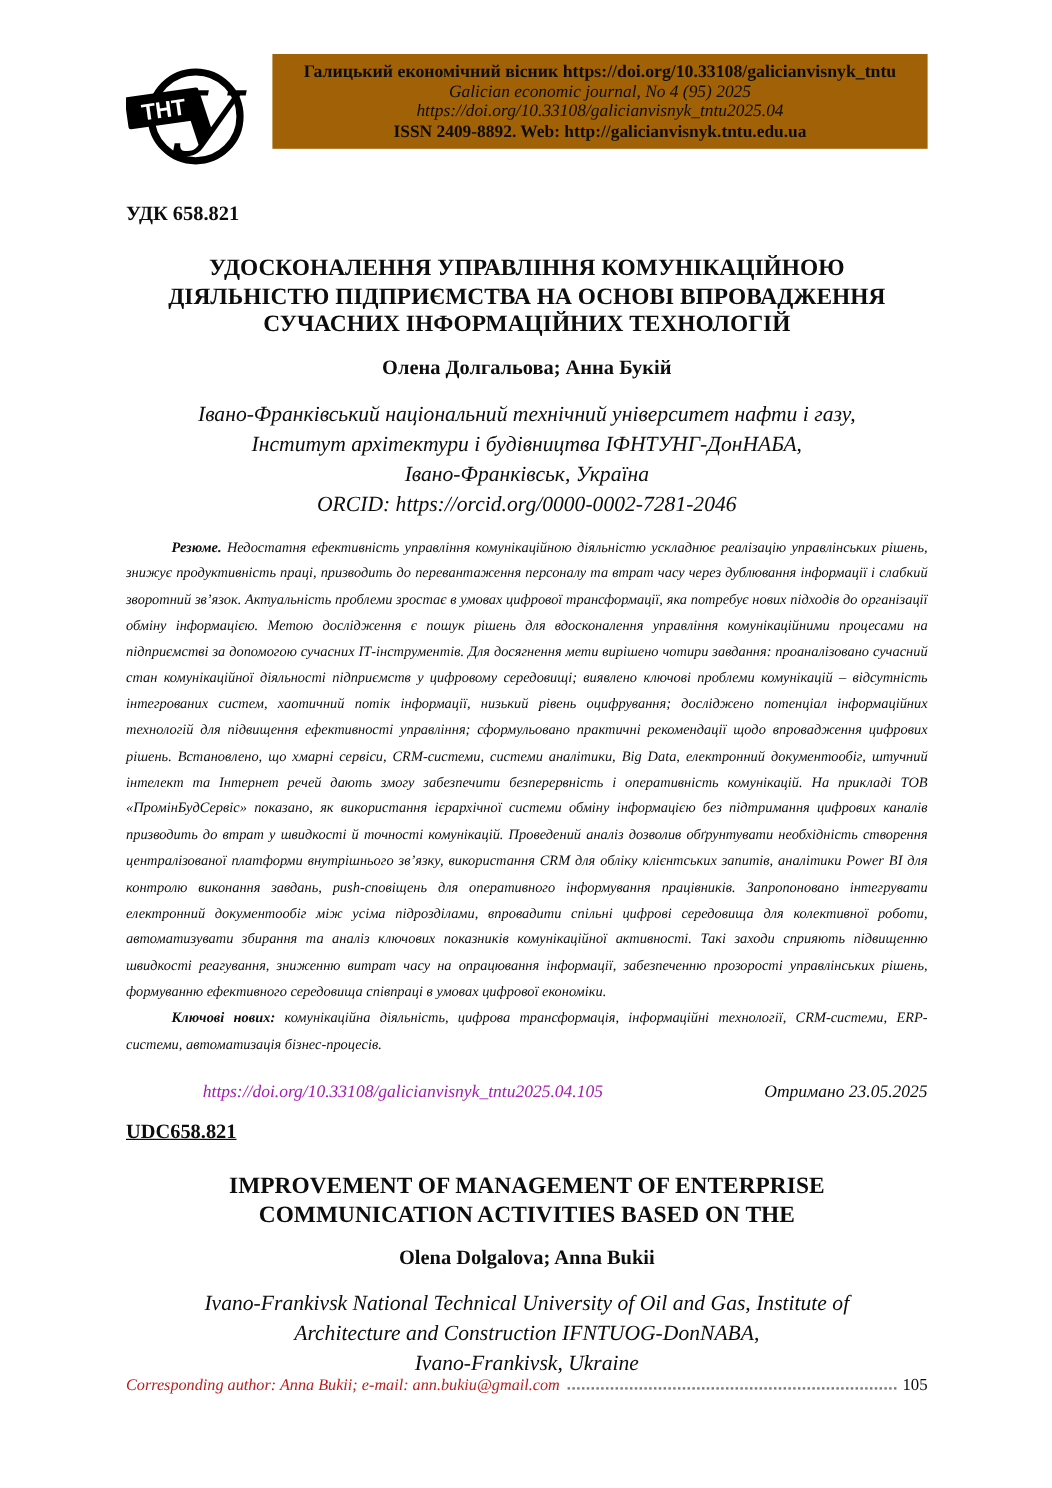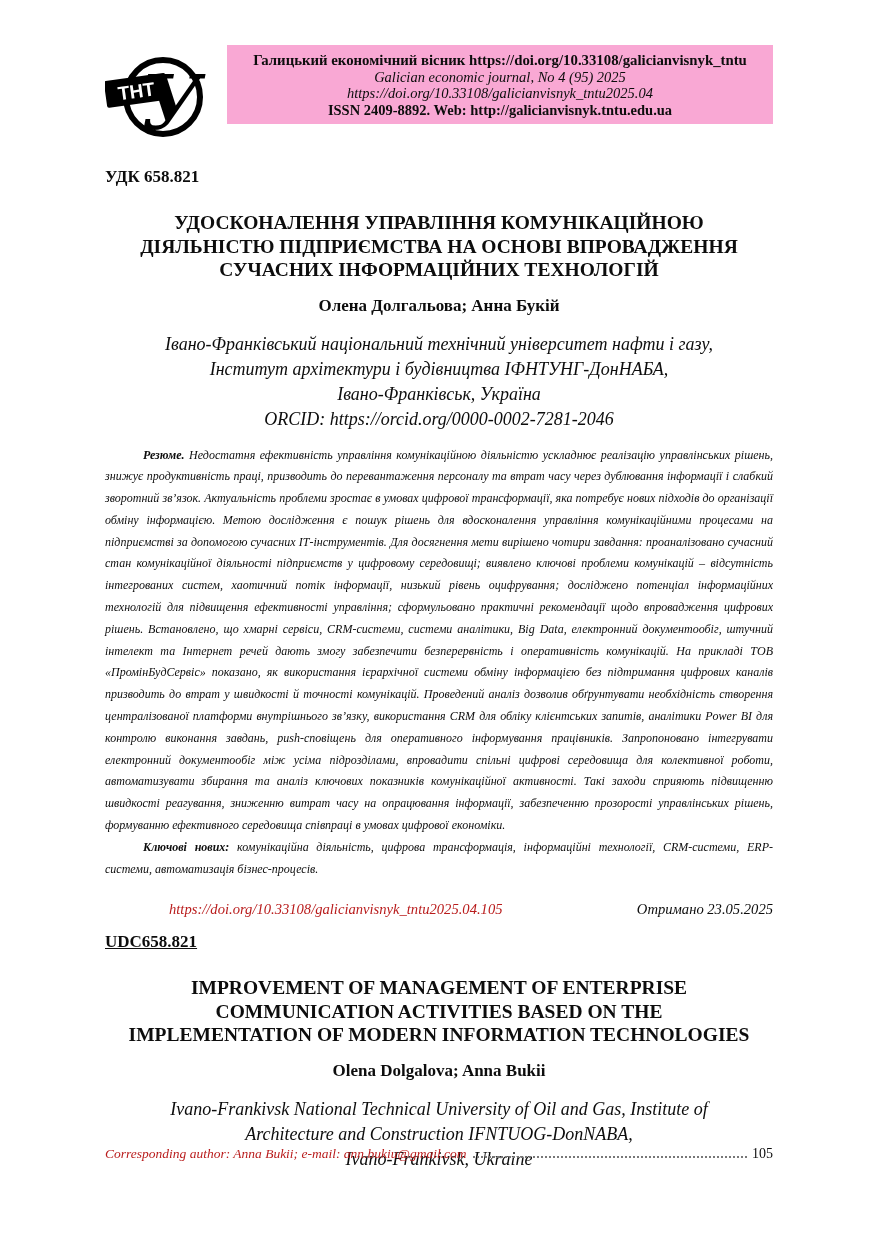--- a/index.html
+++ b/index.html
@@ -72,21 +72,21 @@
     <div class="logo-wrap">
       <svg width="112" height="92" viewBox="0 0 112 92">
         <circle cx="58" cy="50" r="37" fill="none" stroke="#000" stroke-width="6"></circle>
         <text x="36" y="82" font-family="DejaVu Serif, serif" font-size="74" font-weight="bold" font-style="italic" fill="#000">У</text>
         <g transform="rotate(-8 30 42)">
           <rect x="0" y="30" width="62" height="27" fill="#000" rx="2"></rect>
           <text x="31" y="51" text-anchor="middle" font-family="Liberation Sans, sans-serif" font-size="19" font-weight="bold" fill="#fff">ТНТ</text>
         </g>
       </svg>
     </div>
-    <div class="band" style="background: #f9a8d4;">
+    <div class="band" style="background: #a16207;">
       <div class="b1">Галицький економічний вісник https://doi.org/10.33108/galicianvisnyk_tntu</div>
       <div class="b2">Galician economic journal, No 4 (95) 2025</div>
       <div class="b3">https://doi.org/10.33108/galicianvisnyk_tntu2025.04</div>
       <div class="b4"><span class="issn">ISSN 2409-8892. Web: </span><span class="weburl">http://galicianvisnyk.tntu.edu.ua</span></div>
     </div>
   </div>
 
   <div class="udc">УДК 658.821</div>
 
   <div class="title">
@@ -103,30 +103,29 @@
     <div>Івано-Франківськ, Україна</div>
     <div>ORCID: https://orcid.org/0000-0002-7281-2046</div>
   </div>
 
   <div class="abstract">
     <div class="para"><span class="lead">Резюме.</span><span> Недостатня ефективність управління комунікаційною діяльністю ускладнює реалізацію управлінських рішень, знижує продуктивність праці, призводить до перевантаження персоналу та втрат часу через дублювання інформації і слабкий зворотний зв’язок. Актуальність проблеми зростає в умовах цифрової трансформації, яка потребує нових підходів до організації обміну інформацією. Метою дослідження є пошук рішень для вдосконалення управління комунікаційними процесами на підприємстві за допомогою сучасних ІТ-інструментів. Для досягнення мети вирішено чотири завдання: проаналізовано сучасний стан комунікаційної діяльності підприємств у цифровому середовищі; виявлено ключові проблеми комунікацій – відсутність інтегрованих систем, хаотичний потік інформації, низький рівень оцифрування; досліджено потенціал інформаційних технологій для підвищення ефективності управління; сформульовано практичні рекомендації щодо впровадження цифрових рішень. Встановлено, що хмарні сервіси, CRM-системи, системи аналітики, Big Data, електронний документообіг, штучний інтелект та Інтернет речей дають змогу забезпечити безперервність і оперативність комунікацій. На прикладі ТОВ «ПромінБудСервіс» показано, як використання ієрархічної системи обміну інформацією без підтримання цифрових каналів призводить до втрат у швидкості й точності комунікацій. Проведений аналіз дозволив обґрунтувати необхідність створення централізованої платформи внутрішнього зв’язку, використання CRM для обліку клієнтських запитів, аналітики Power BI для контролю виконання завдань, push-сповіщень для оперативного інформування працівників. Запропоновано інтегрувати електронний документообіг між усіма підрозділами, впровадити спільні цифрові середовища для колективної роботи, автоматизувати збирання та аналіз ключових показників комунікаційної активності. Такі заходи сприяють підвищенню швидкості реагування, зниженню витрат часу на опрацювання інформації, забезпеченню прозорості управлінських рішень, формуванню ефективного середовища співпраці в умовах цифрової економіки.</span></div>
     <div class="para"><span class="lead">Ключові нових:</span><span> комунікаційна діяльність, цифрова трансформація, інформаційні технології, CRM-системи, ERP-системи, автоматизація бізнес-процесів.</span></div>
   </div>
 
   <div class="doi-row">
-    <span class="doi-link" style="color: #b91c1c;">https://doi.org/10.33108/galicianvisnyk_tntu2025.04.105</span>
+    <span class="doi-link" style="color: #a21caf;">https://doi.org/10.33108/galicianvisnyk_tntu2025.04.105</span>
     <span class="received">Отримано 23.05.2025</span>
   </div>
 
   <div class="udc" style="margin-top:14px;text-decoration:underline;">UDC658.821</div>
 
   <div class="title">
     <div>IMPROVEMENT OF MANAGEMENT OF ENTERPRISE</div>
     <div>COMMUNICATION ACTIVITIES BASED ON THE</div>
-    <div>IMPLEMENTATION OF MODERN INFORMATION TECHNOLOGIES</div>
   </div>
 
   <div class="authors">Olena Dolgalova; Anna Bukii</div>
 
   <div class="affiliation">
     <div>Ivano-Frankivsk National Technical University of Oil and Gas, Institute of</div>
     <div>Architecture and Construction IFNTUOG-DonNABA,</div>
     <div>Ivano-Frankivsk, Ukraine</div>
   </div>
 

